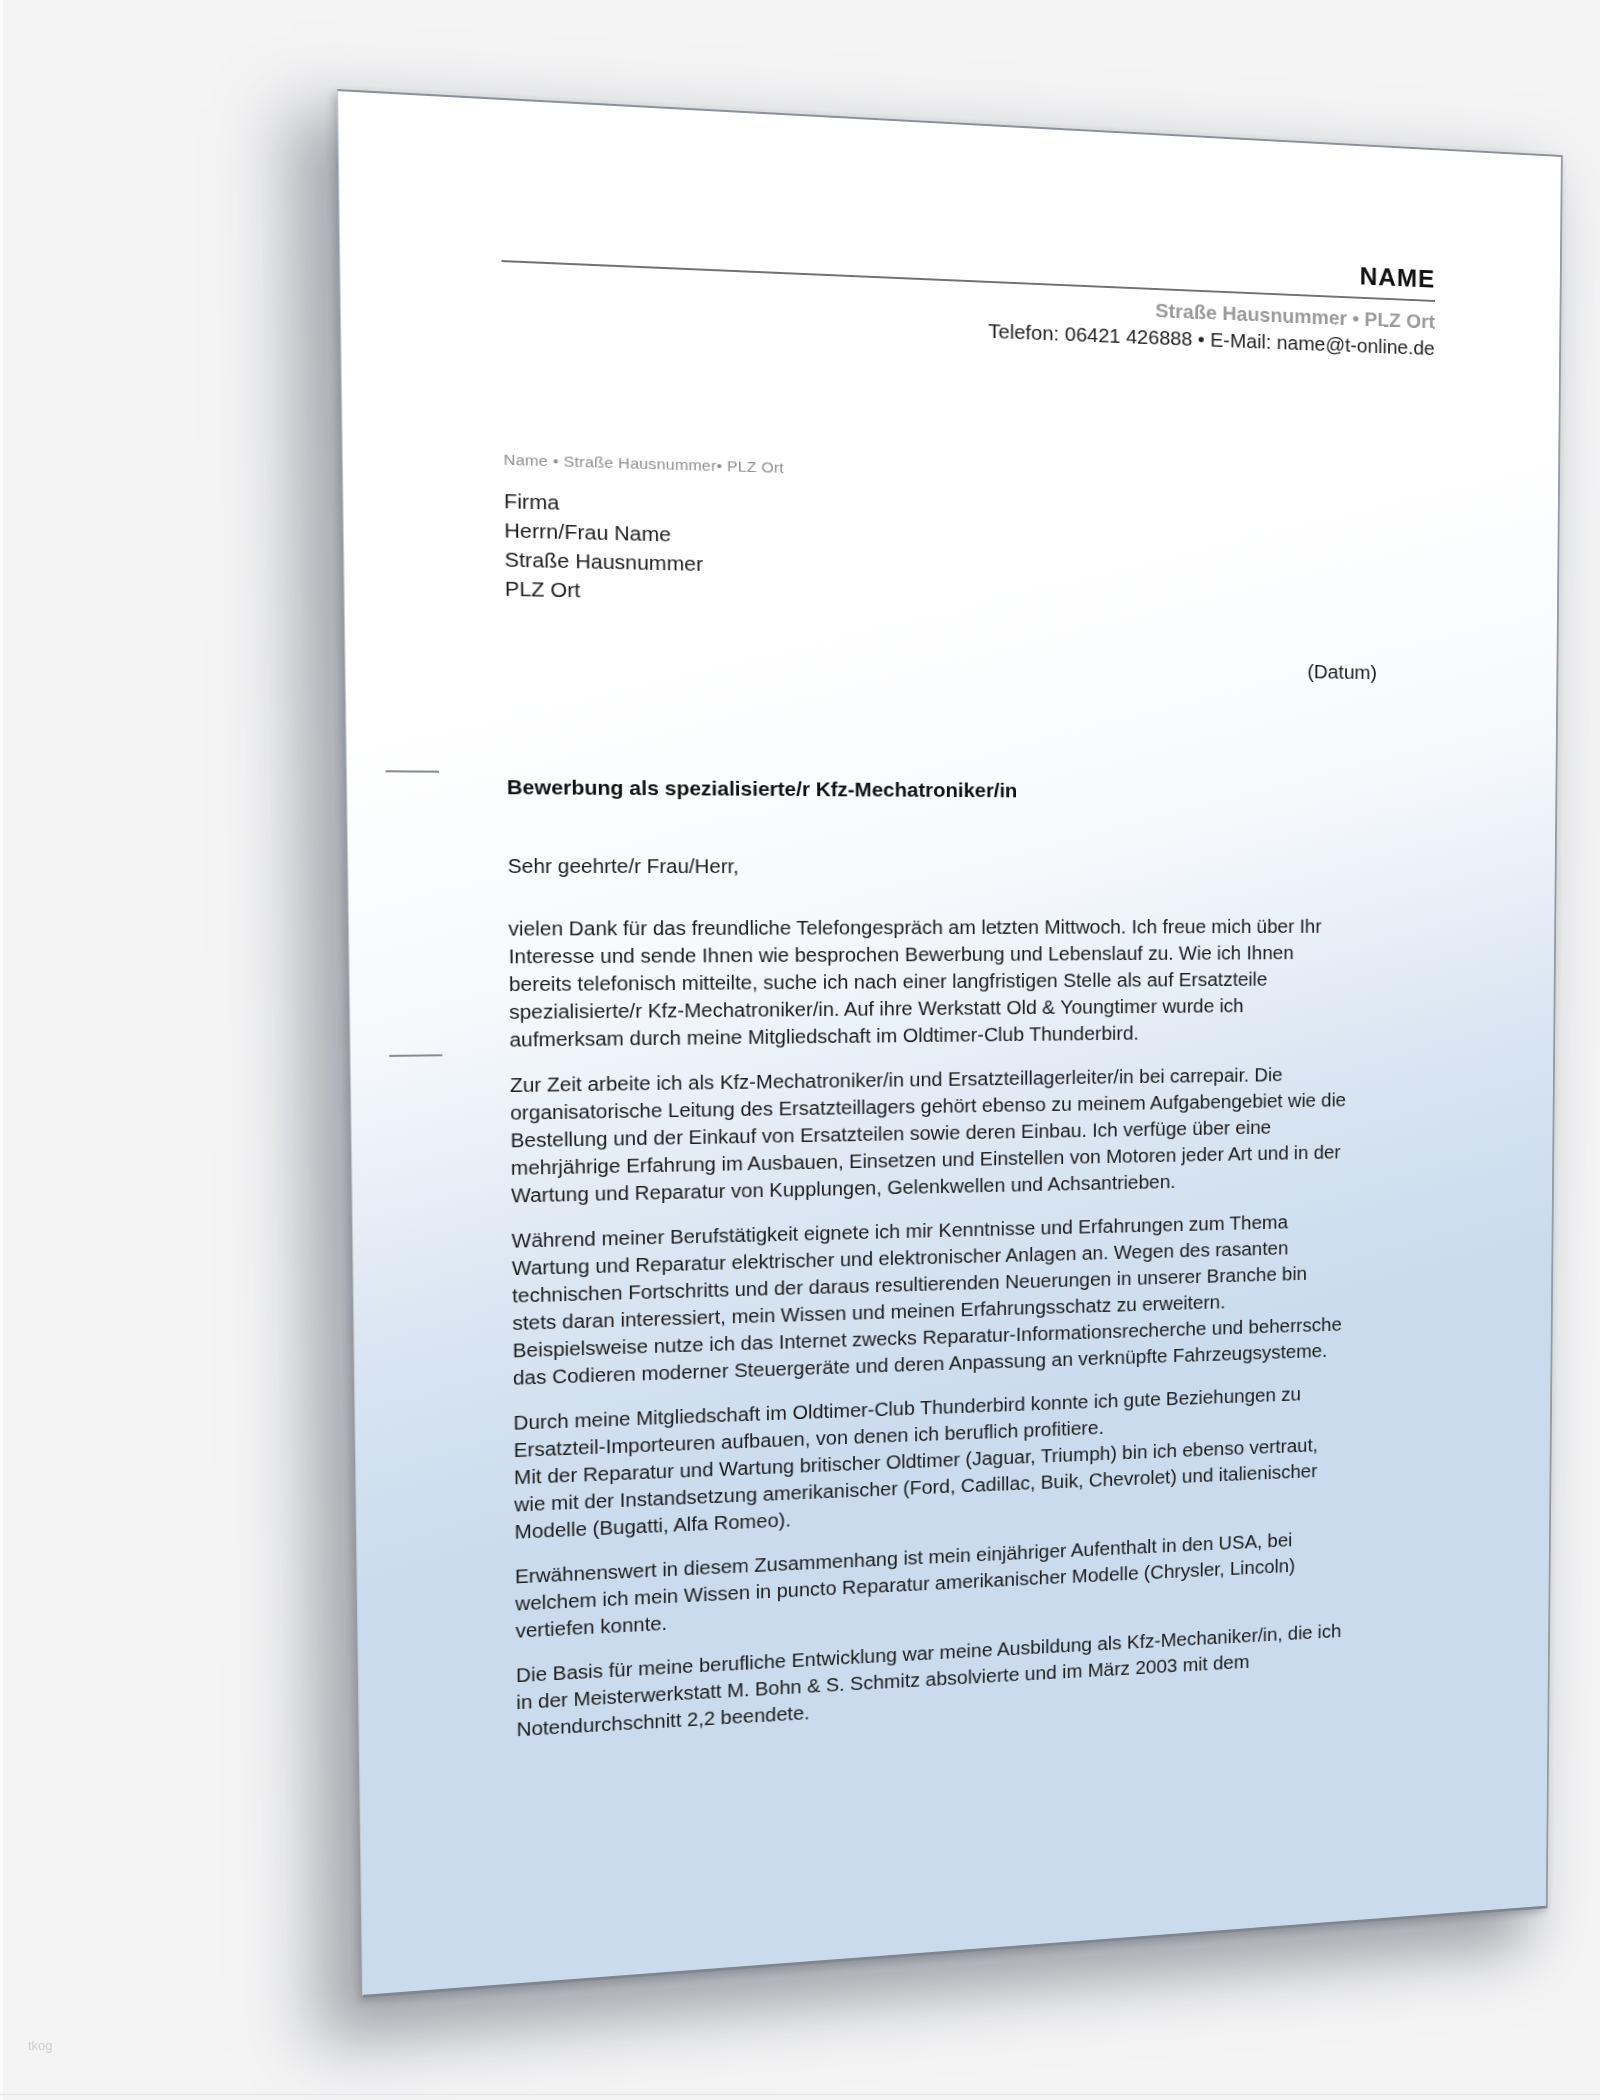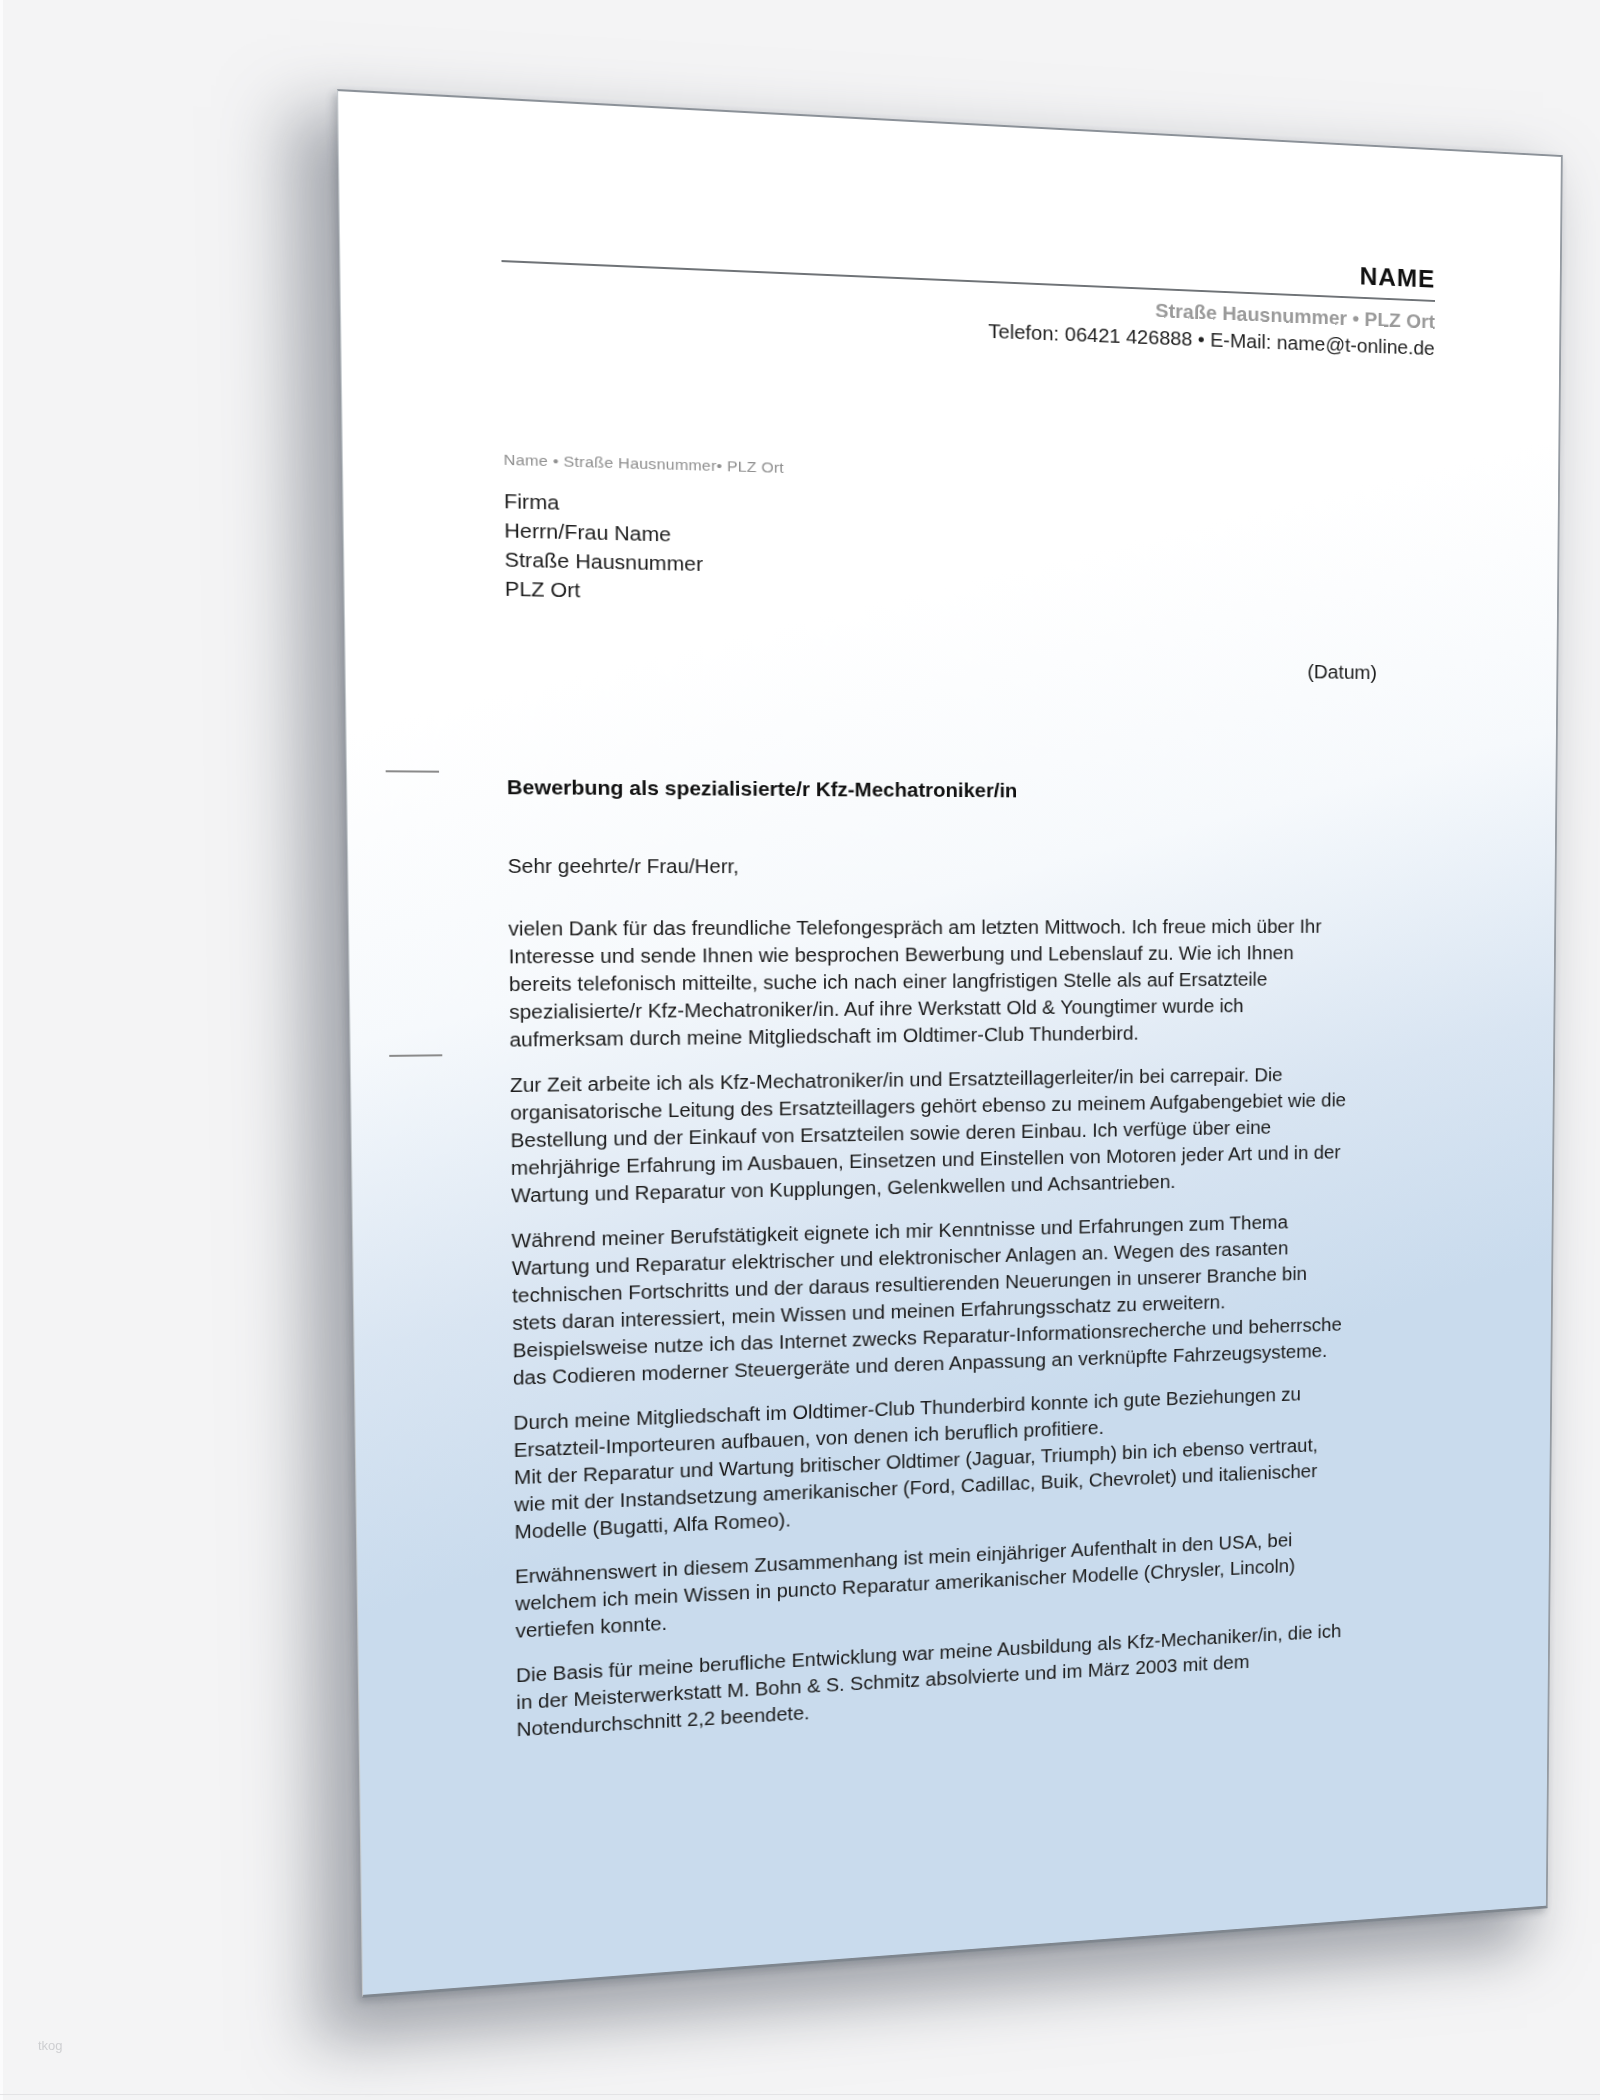--- a/index.html
+++ b/index.html
@@ -133,21 +133,21 @@
     background: #fbfbfc;
   }
   .bottom-line {
     position: absolute;
     left: 0; top: 2094px;
     width: 1600px; height: 1px;
     background: #e3e3e5;
   }
   .watermark {
     position: absolute;
-    left: 38px;
+    left: 28px;
     top: 2038px;
     font-size: 13px;
     color: rgba(115, 120, 126, 0.30);
   }
 </style>
 </head>
 <body>
 
 <div class="stage">
 

